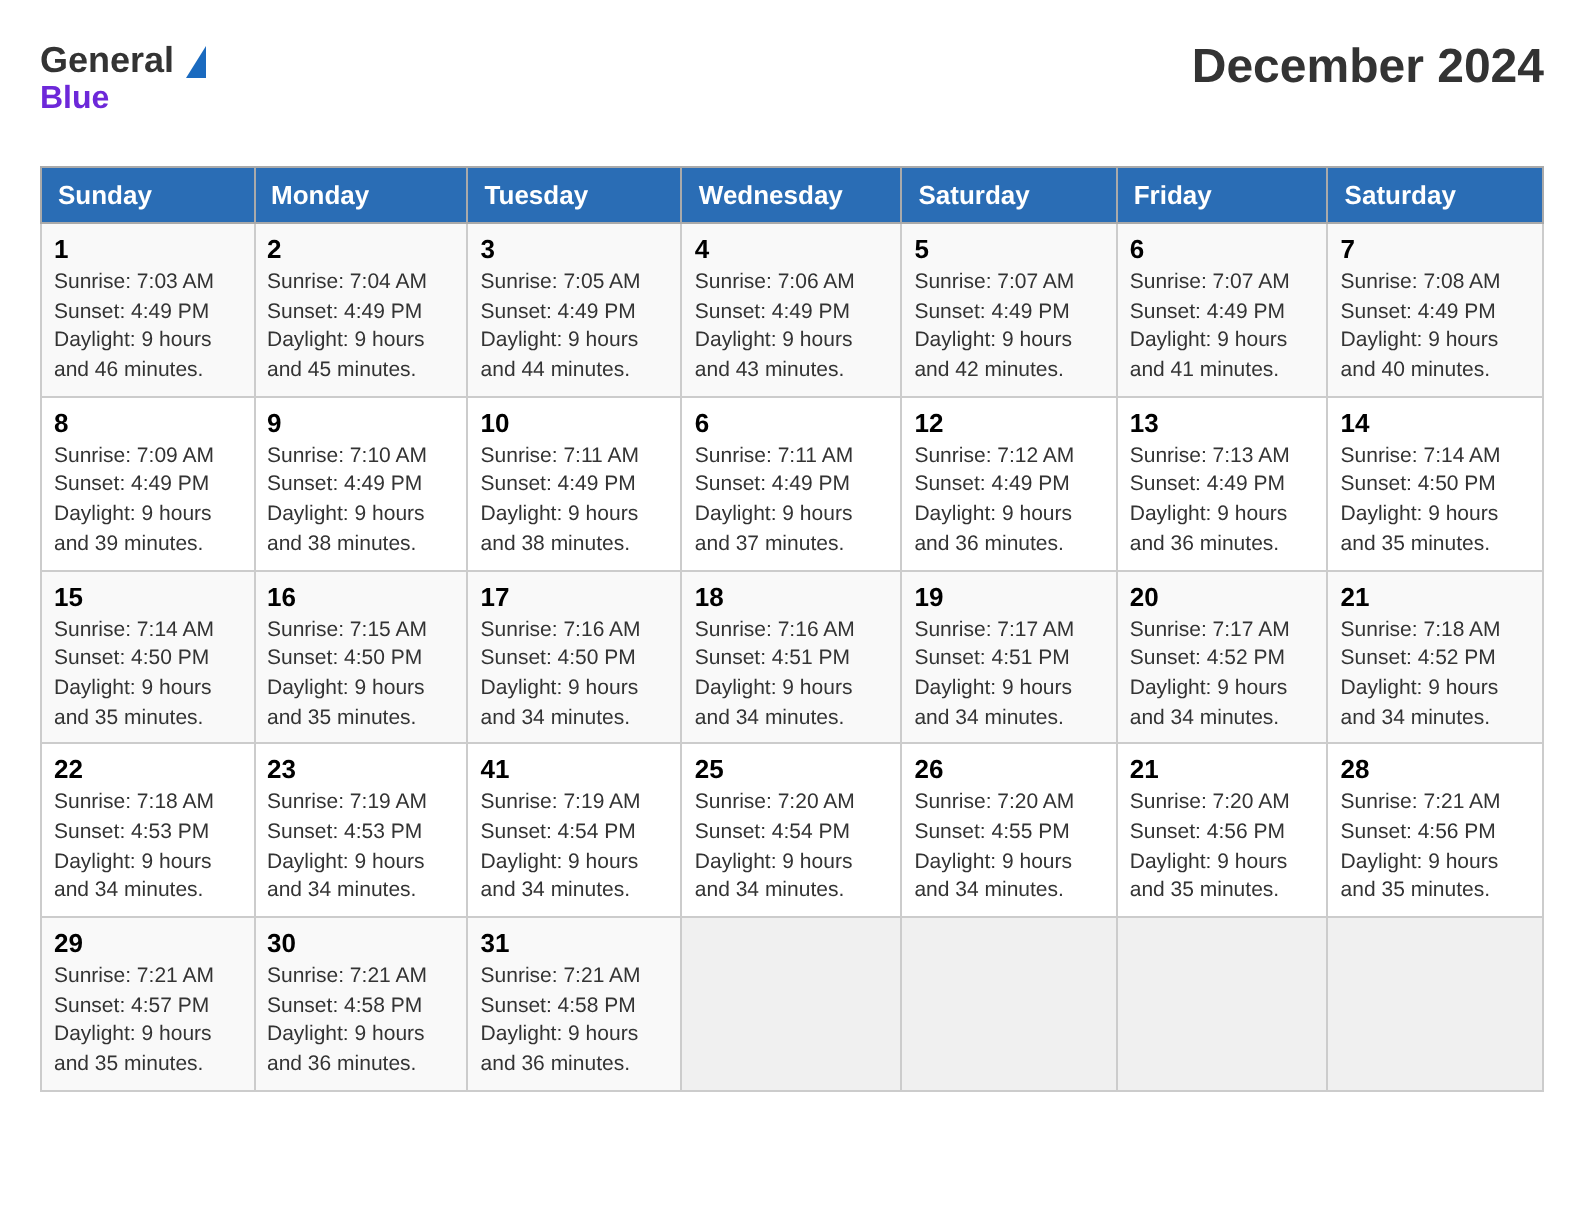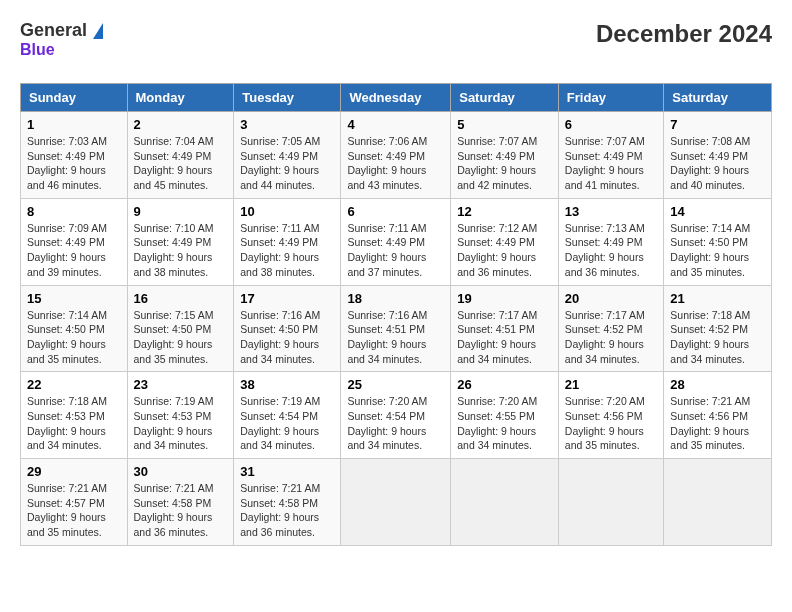--- a/index.html
+++ b/index.html
@@ -340,21 +340,21 @@
       <td>
         <span class="day-number">23</span>
         <div class="day-info">
           <span>Sunrise: 7:19 AM</span><br>
           <span>Sunset: 4:53 PM</span><br>
           <span>Daylight: 9 hours</span><br>
           <span>and 34 minutes.</span>
         </div>
       </td>
       <td>
-        <span class="day-number">38</span>
+        <span class="day-number">41</span>
         <div class="day-info">
           <span>Sunrise: 7:19 AM</span><br>
           <span>Sunset: 4:54 PM</span><br>
           <span>Daylight: 9 hours</span><br>
           <span>and 34 minutes.</span>
         </div>
       </td>
       <td>
         <span class="day-number">25</span>
         <div class="day-info">

